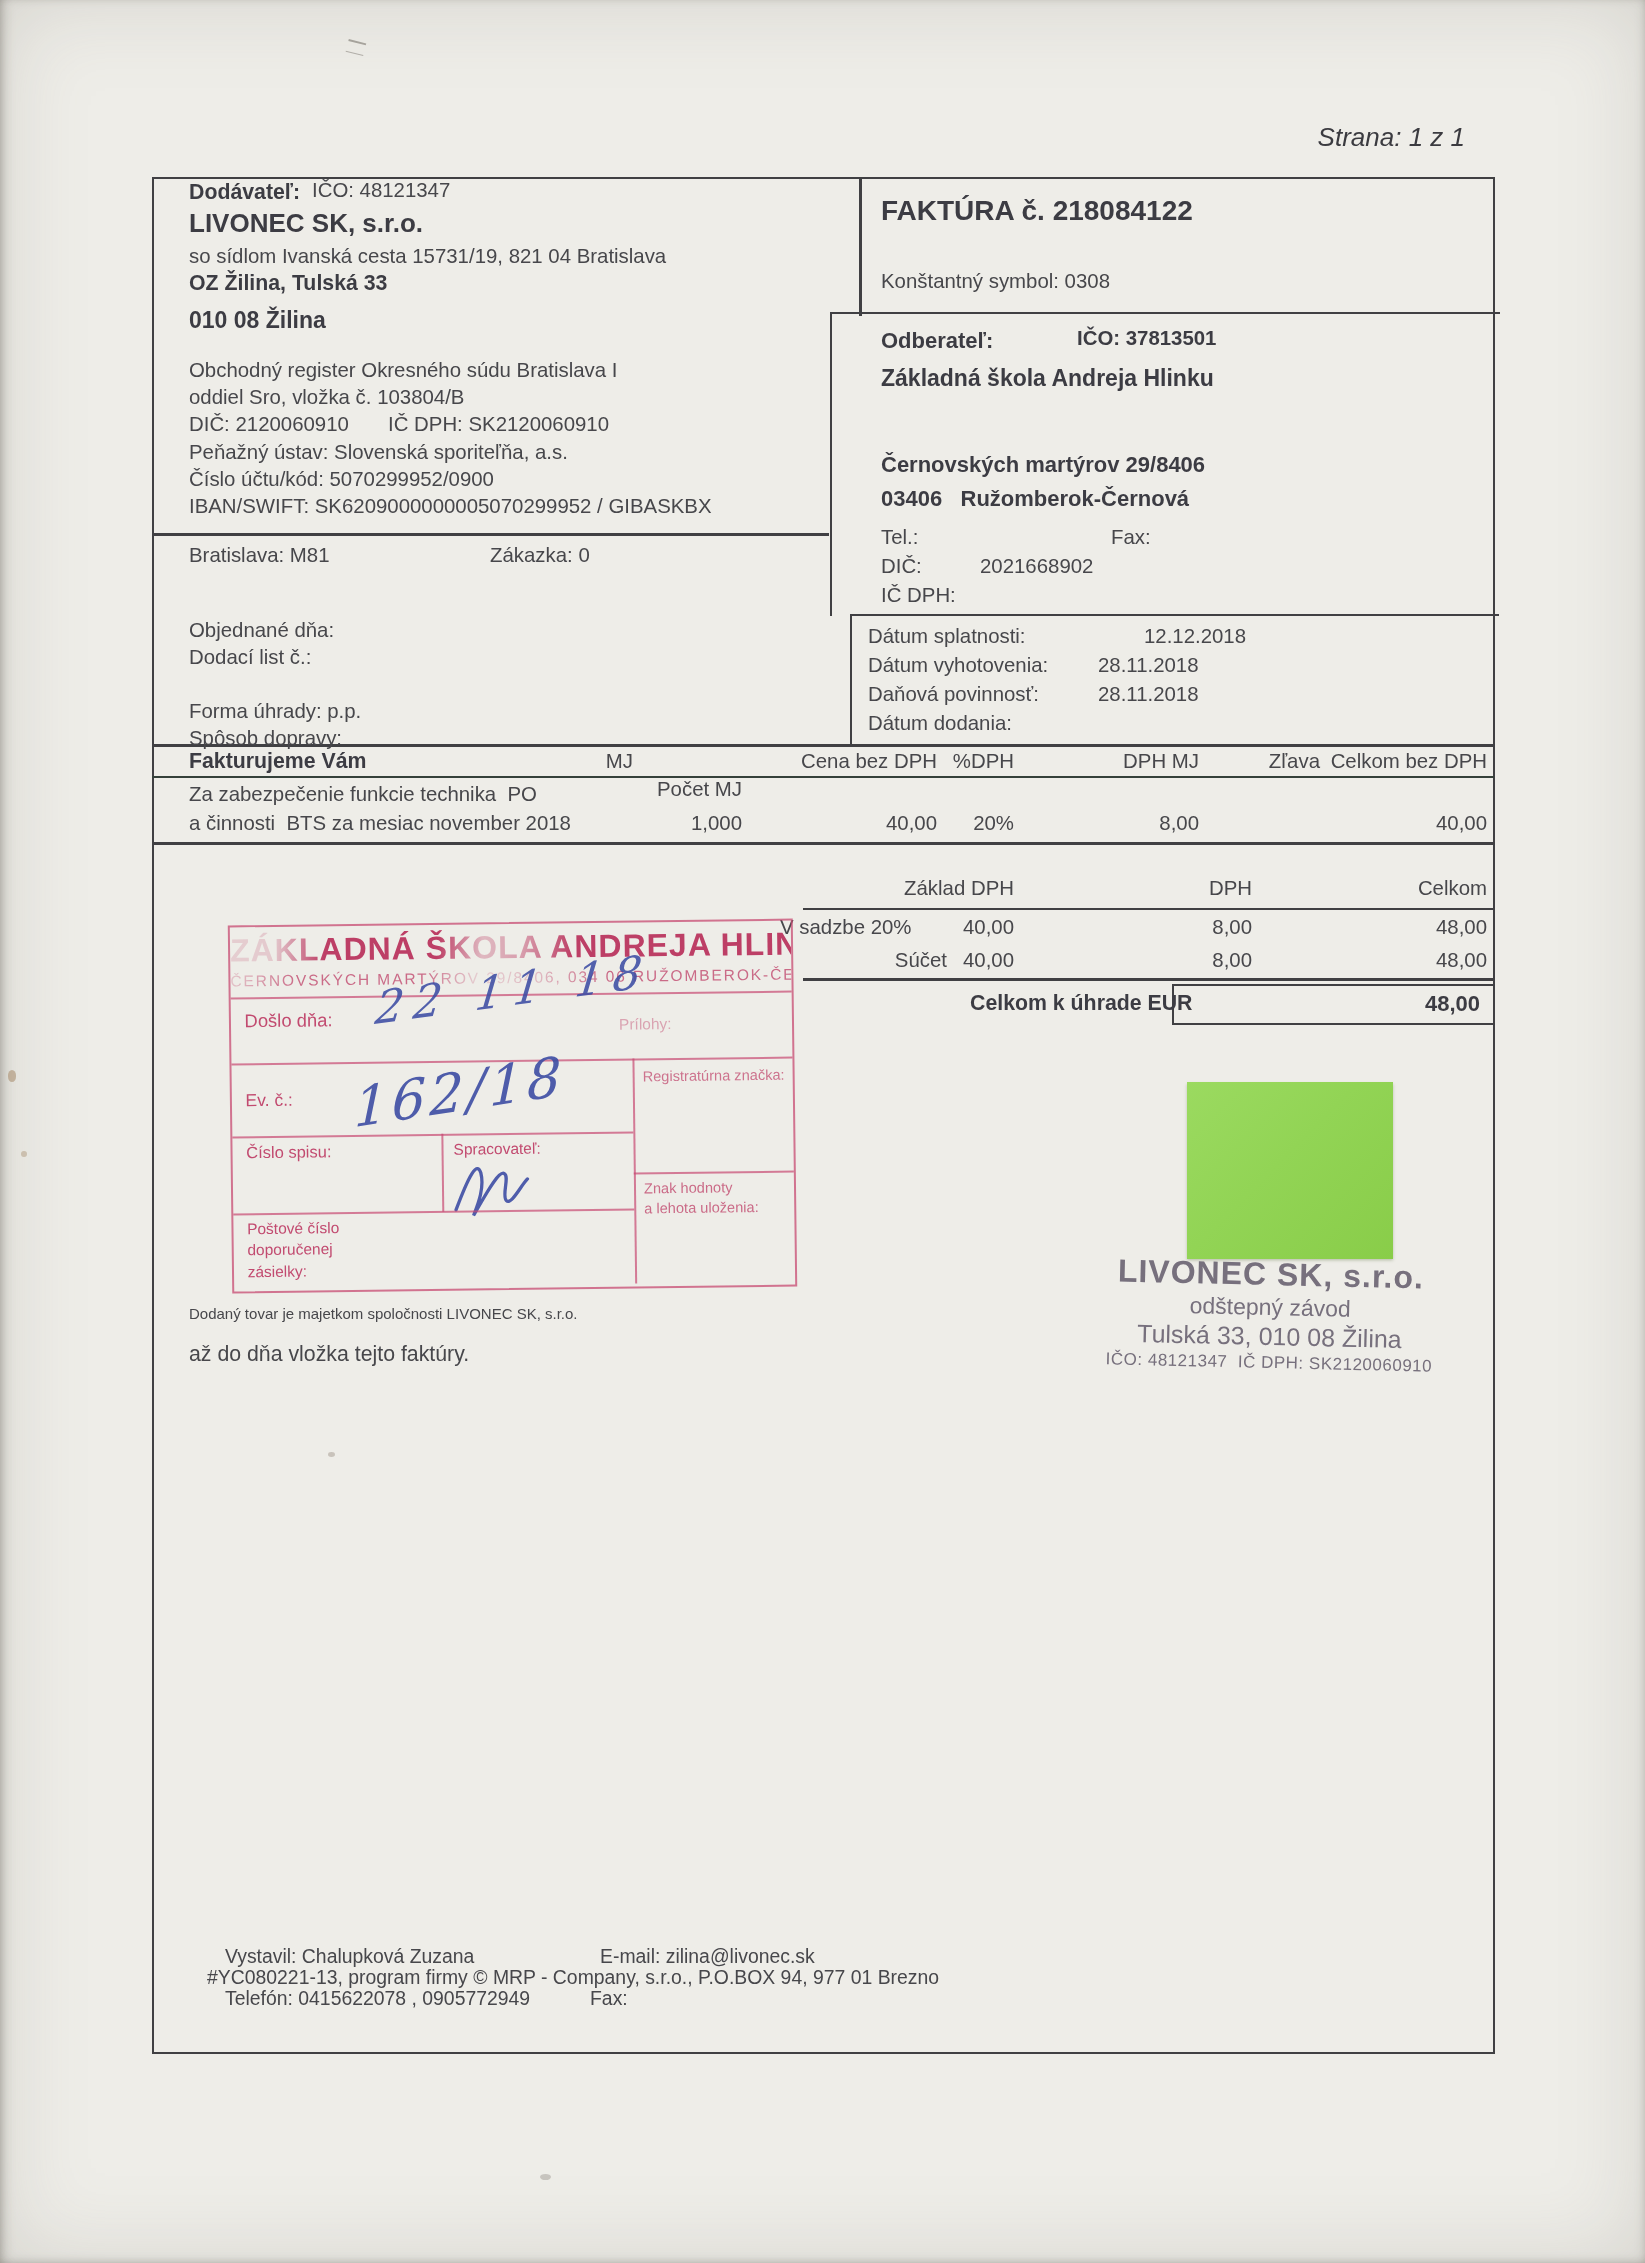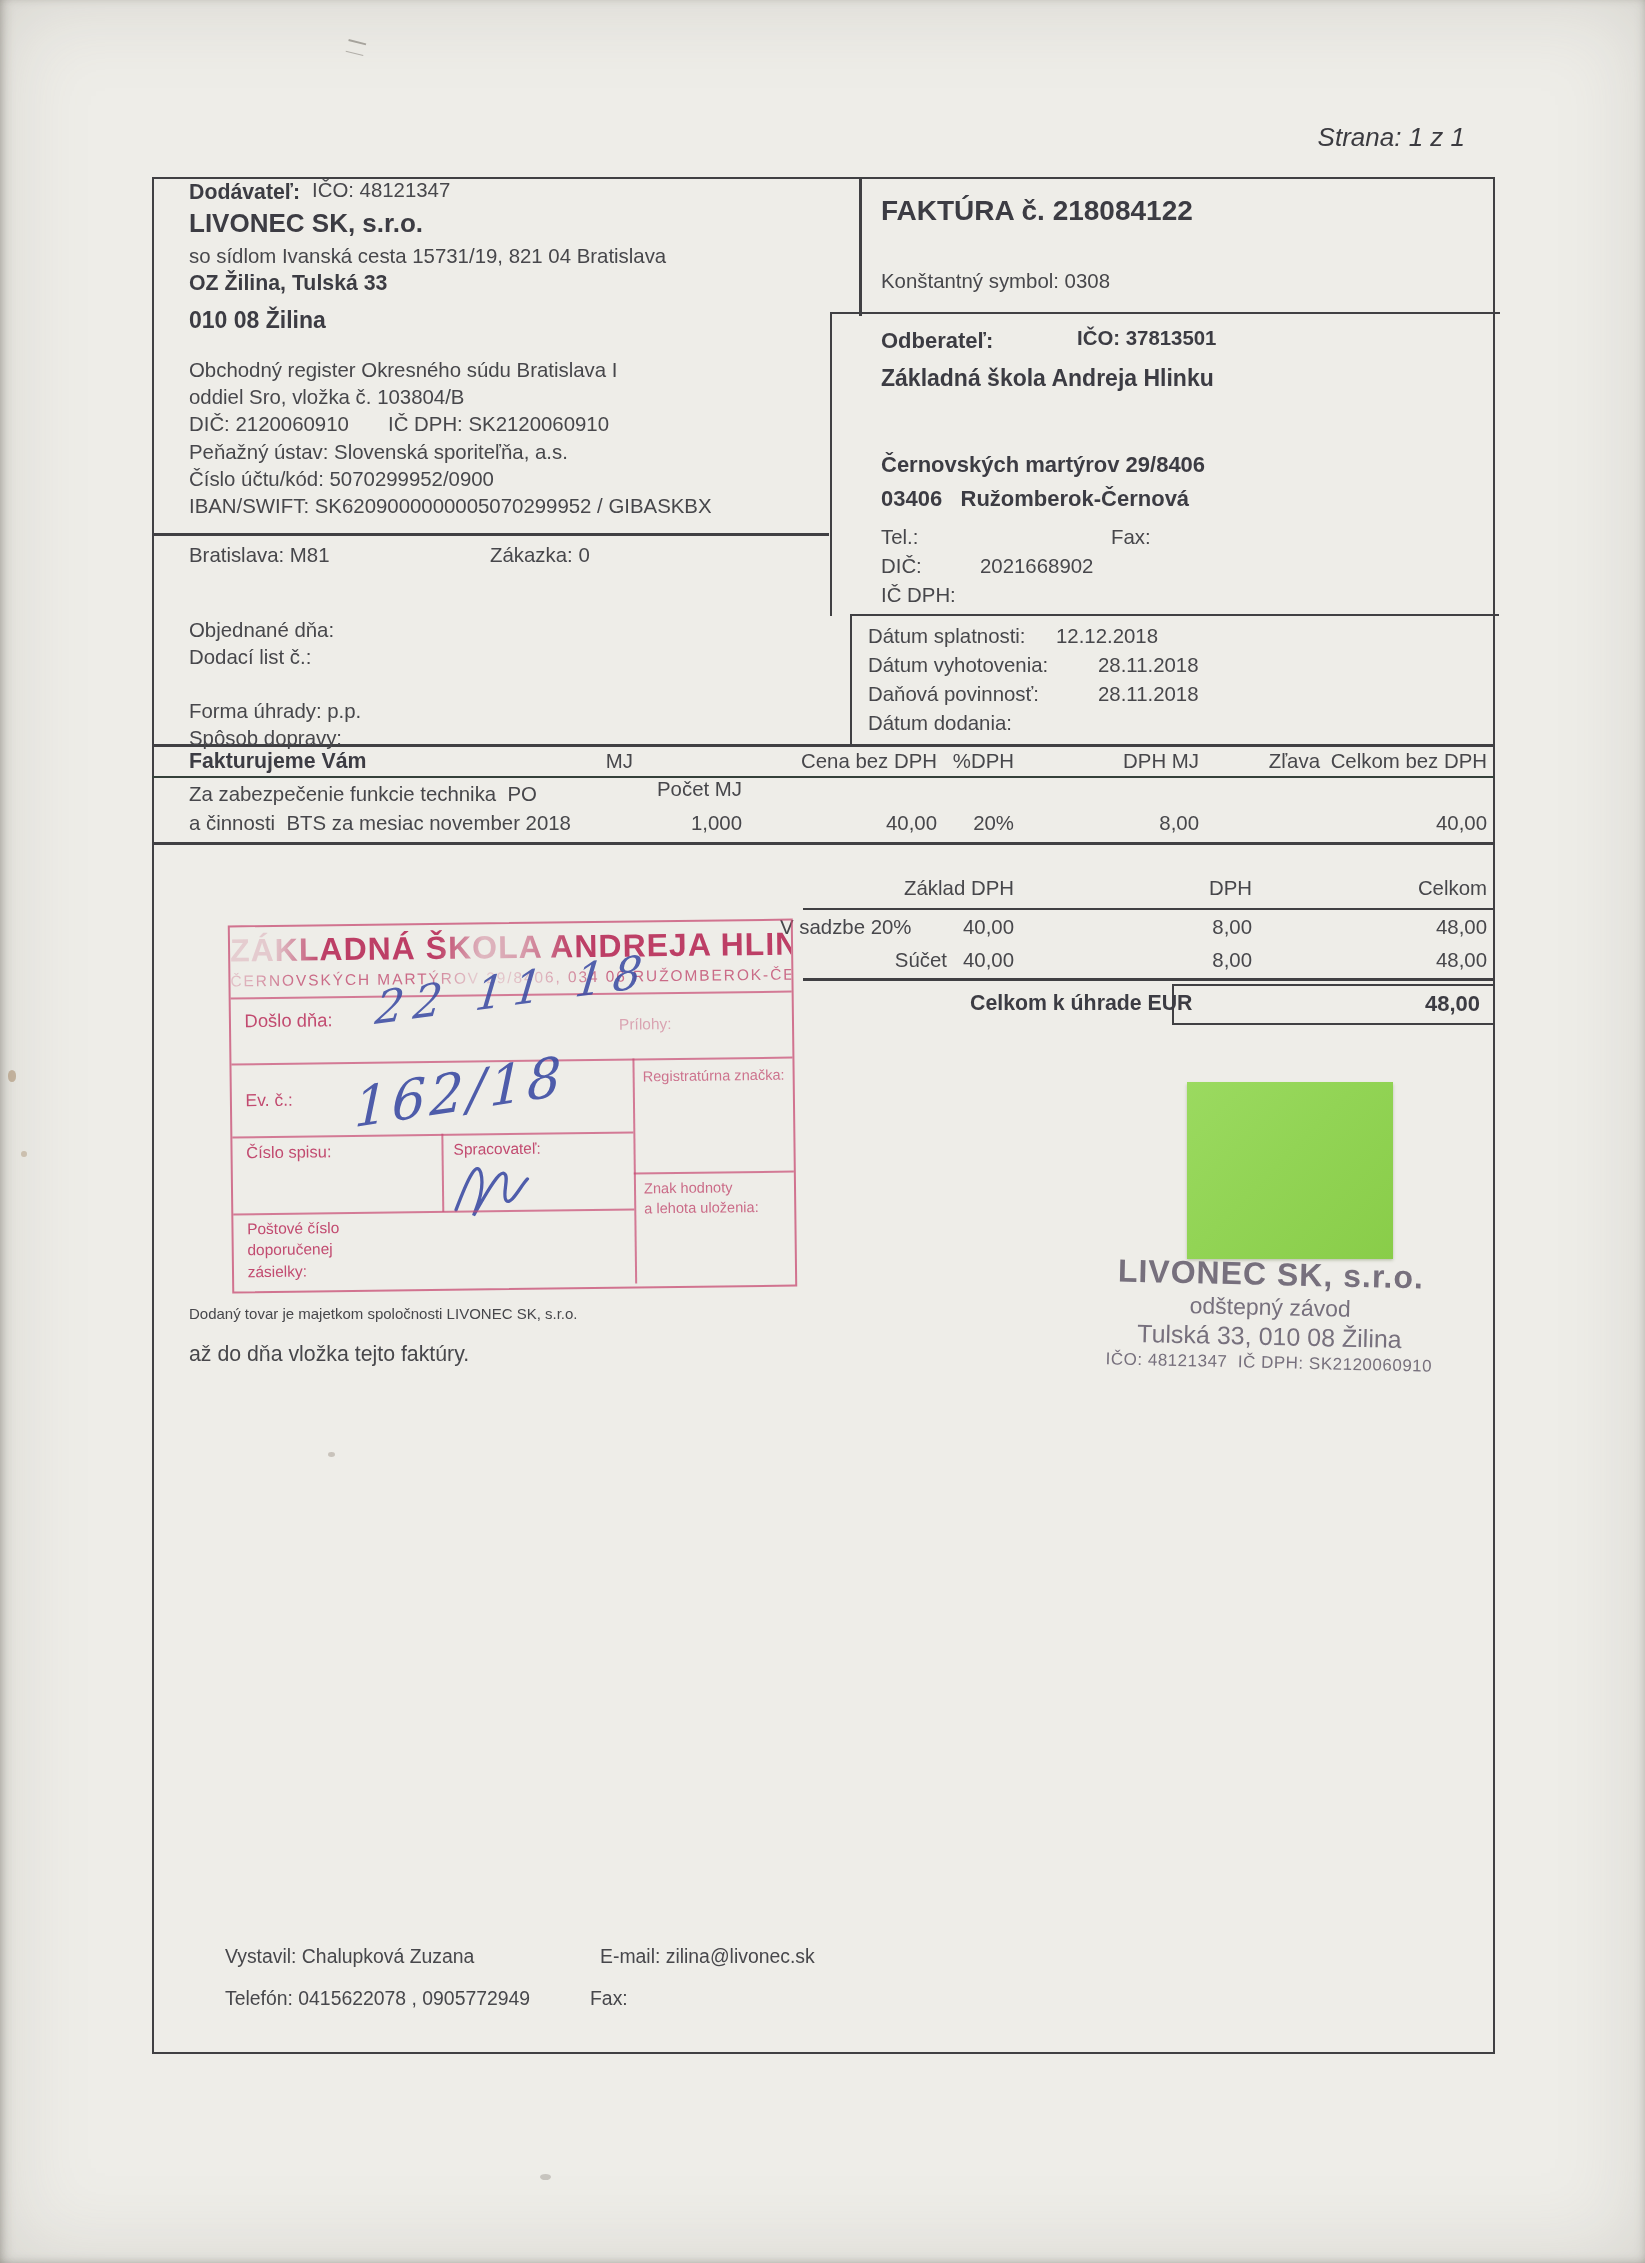--- a/index.html
+++ b/index.html
@@ -83,21 +83,21 @@
   <div class="t b" style="left:881px;top:365px;font-size:23px;">Základná škola Andreja Hlinku</div>
   <div class="t b" style="left:881px;top:452px;font-size:22px;">Černovských martýrov 29/8406</div>
   <div class="t b" style="left:881px;top:486px;font-size:22px;">03406   Ružomberok-Černová</div>
   <div class="t" style="left:881px;top:525px;">Tel.:</div>
   <div class="t" style="left:1111px;top:525px;">Fax:</div>
   <div class="t" style="left:881px;top:554px;">DIČ:</div>
   <div class="t" style="left:980px;top:554px;">2021668902</div>
   <div class="t" style="left:881px;top:583px;">IČ DPH:</div>
 
   <div class="t" style="left:868px;top:624px;">Dátum splatnosti:</div>
-  <div class="t" style="left:1056px;top:624px;text-align:right;">12.12.2018</div>
+  <div class="t" style="left:1144px;top:624px;text-align:right;">12.12.2018</div>
   <div class="t" style="left:868px;top:653px;">Dátum vyhotovenia:</div>
   <div class="t" style="left:1098px;top:653px;">28.11.2018</div>
   <div class="t" style="left:868px;top:682px;">Daňová povinnosť:</div>
   <div class="t" style="left:1098px;top:682px;">28.11.2018</div>
   <div class="t" style="left:868px;top:711px;">Dátum dodania:</div>
   <div class="t" style="left:1098px;top:711px;"></div>
 
   <div class="t b" style="left:189px;top:749px;font-size:21.3px;">Fakturujeme Vám</div>
   <div class="t num" style="left:563px;top:749px;width:70px;">MJ</div>
   <div class="t num" style="left:621px;top:777px;width:121px;text-align:right;">Počet MJ</div>
@@ -171,20 +171,21 @@
     <div style="font-size:23px;margin-top:1px;">odštepný závod</div>
     <div style="font-size:25px;margin-top:1px;">Tulská 33, 010 08 Žilina</div>
     <div style="font-size:17px;margin-top:1.9px;letter-spacing:0.5px;">IČO: 48121347  IČ DPH: SK2120060910</div>
   </div>
 
   <div class="t" style="left:189px;top:1305px;font-size:15px;">Dodaný tovar je majetkom spoločnosti LIVONEC SK, s.r.o.</div>
   <div class="t" style="left:189px;top:1342px;font-size:21.3px;">až do dňa vložka tejto faktúry.</div>
 
   <div class="t" style="left:225px;top:1945px;font-size:19.4px;">Vystavil: Chalupková Zuzana</div>
   <div class="t" style="left:600px;top:1945px;font-size:19.4px;">E-mail: zilina@livonec.sk</div>
+  <div class="t" style="left:207px;top:1966px;font-size:19.4px;">#YC080221-13, program firmy © MRP - Company, s.r.o., P.O.BOX 94, 977 01 Brezno</div>
   <div class="t" style="left:225px;top:1987px;font-size:19.4px;">Telefón: 0415622078 , 0905772949</div>
   <div class="t" style="left:590px;top:1987px;font-size:19.4px;">Fax:</div>
 
   <div style="position:absolute;left:347px;top:41px;width:17.5px;height:9.7px;border-top:2.4px solid #8a867f;border-bottom:1.9px solid #9a968f;transform:rotate(14deg);opacity:.7;"></div>
   <div class="speck" style="left:7.8px;top:1070px;width:8.7px;height:11.6px;background:#a58968;opacity:.55;"></div>
   <div class="speck" style="left:21.3px;top:1151px;width:5.8px;height:5.8px;background:#b09a7d;opacity:.5;"></div>
   <div class="speck" style="left:328px;top:1452px;width:6.8px;height:4.9px;background:#9b9186;opacity:.45;"></div>
   <div class="speck" style="left:540px;top:2174px;width:10.7px;height:5.8px;background:#8f8a82;opacity:.4;"></div>
 
 </div>

